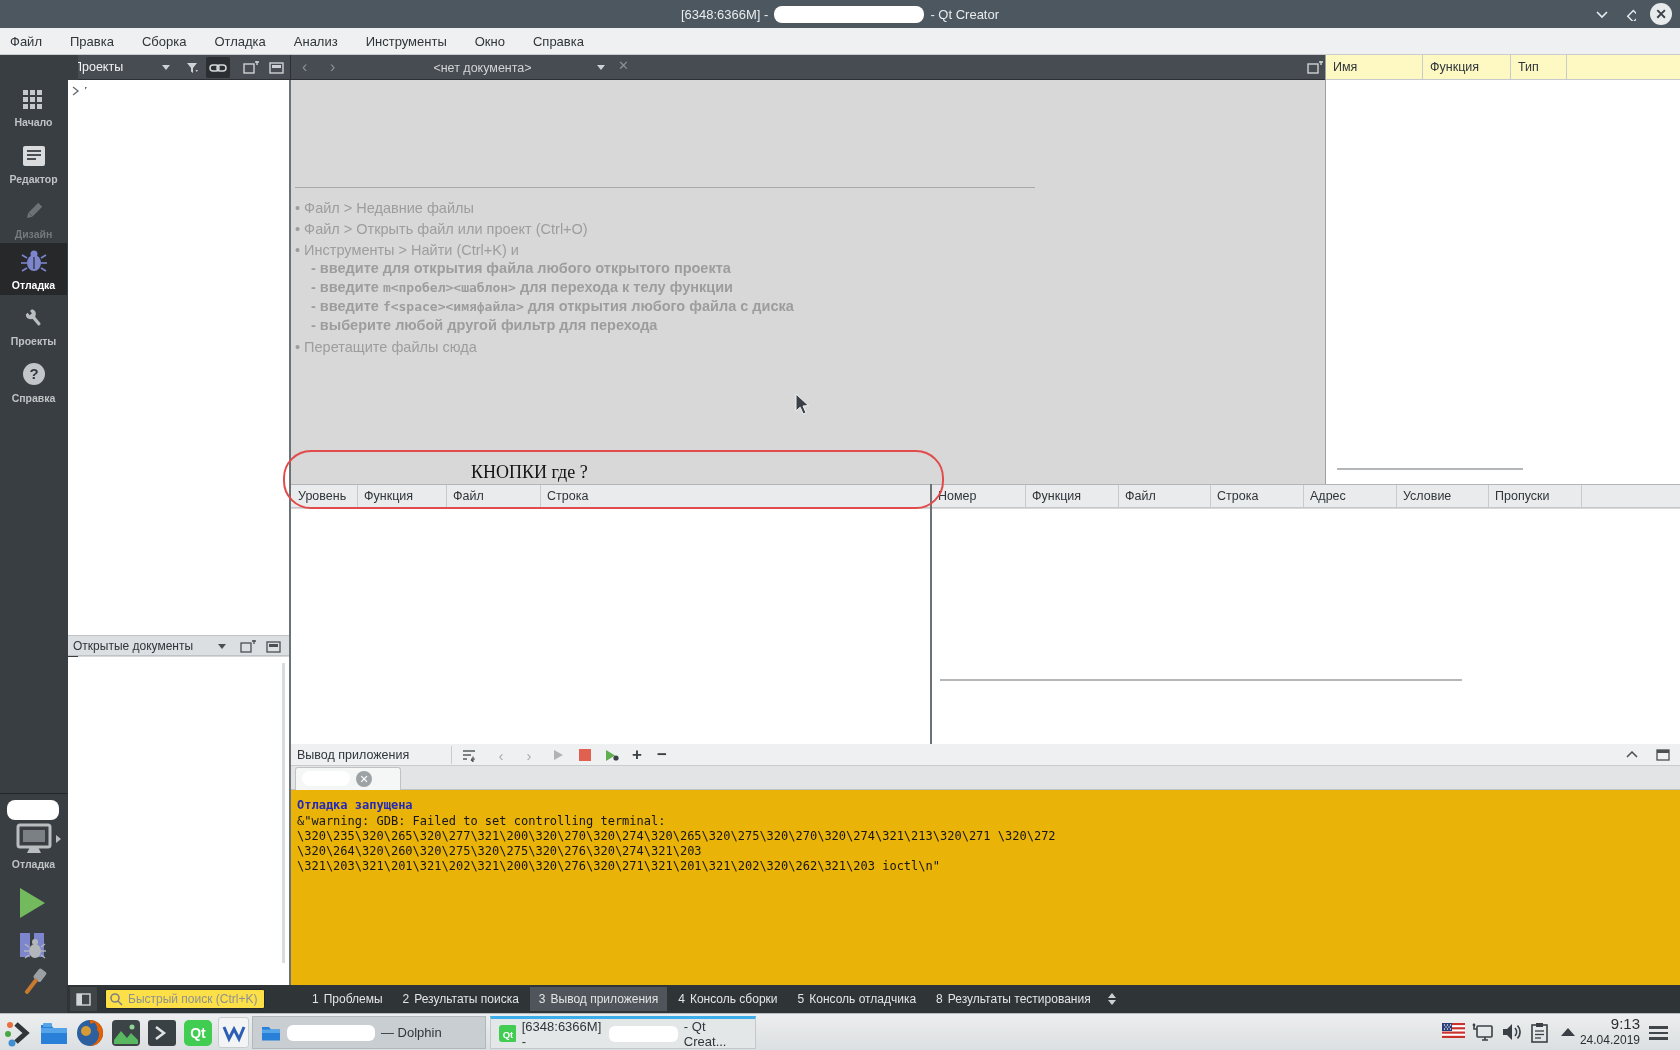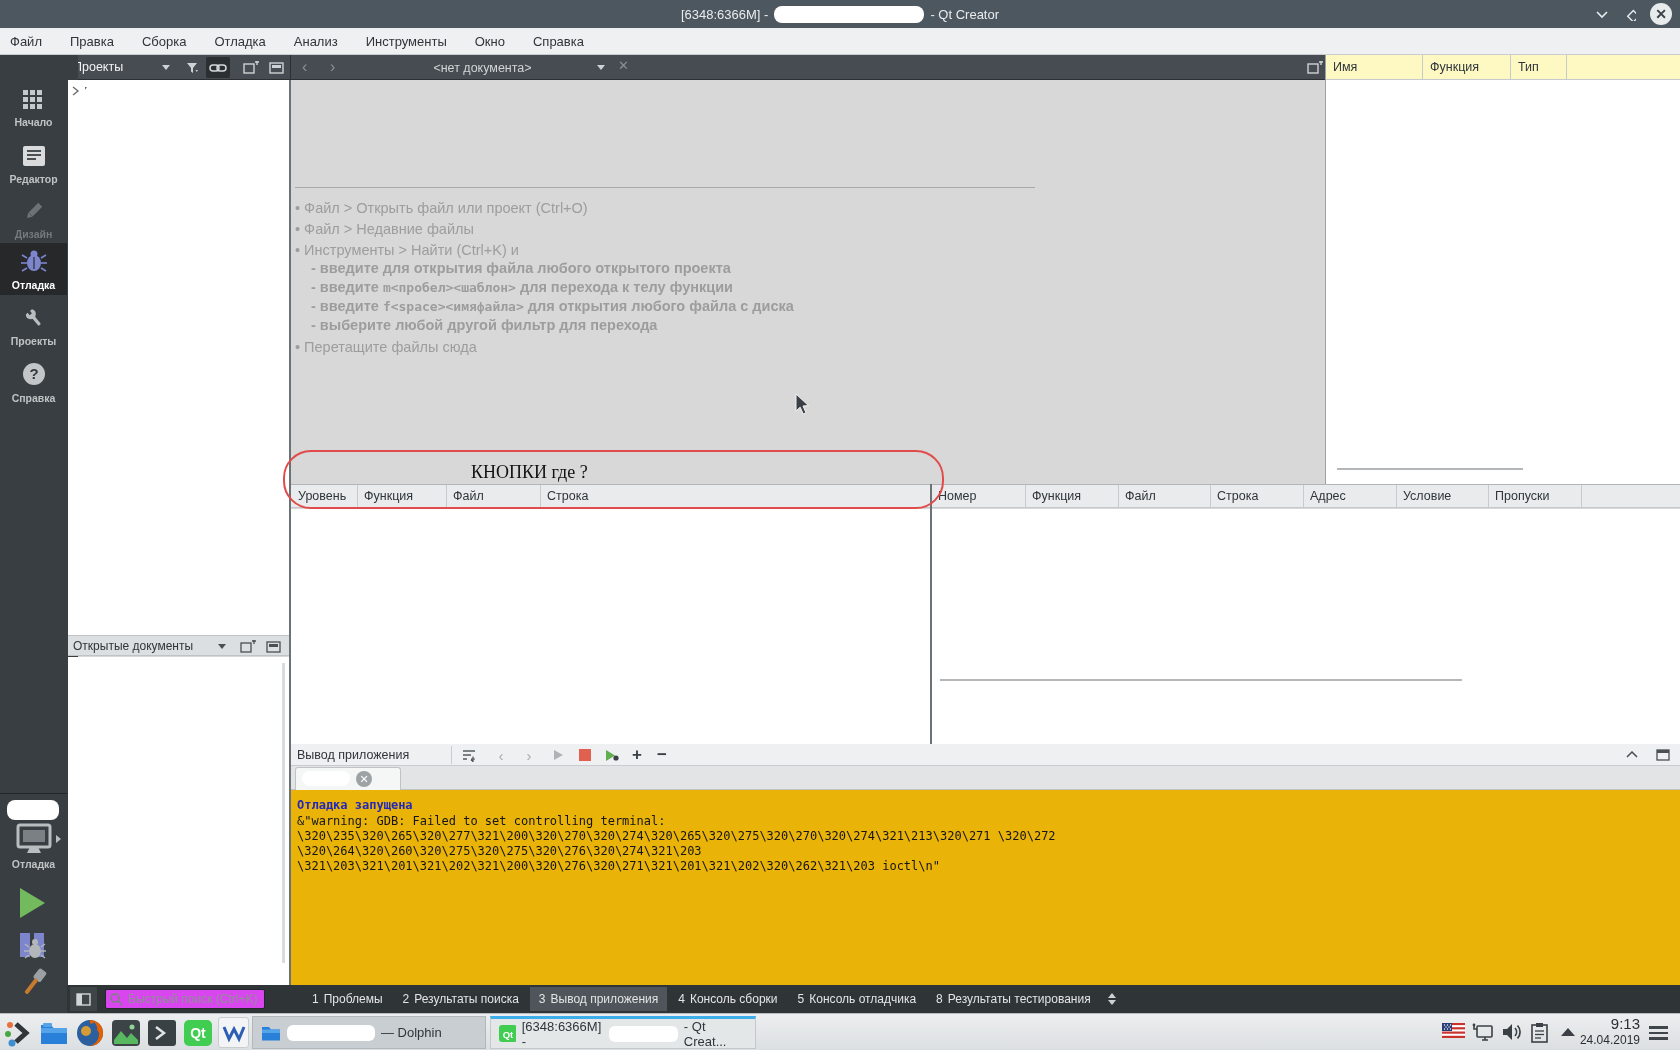--- a/index.html
+++ b/index.html
@@ -95,21 +95,21 @@
   .out-tab { position:absolute; left:4px; top:1px; width:106px; height:23px; background:#f5f6f6; border:1px solid #c0c3c5; border-bottom:none; border-radius:3px 3px 0 0; }
   .tab-blob { position:absolute; left:6px; top:3px; width:48px; height:15px; }
   .tab-close { position:absolute; left:60px; top:3px; width:16px; height:16px; border-radius:50%; background:#9da2a5; color:#fff; font-size:11px; display:flex; align-items:center; justify-content:center; }
   .out-body { position:absolute; left:291px; top:790px; width:1656px; height:195px; background:#eab308; font-family:"DejaVu Sans Mono",monospace; font-size:12px; }
   .out-line1 { position:absolute; left:6px; top:8px; color:#2228b9; font-weight:bold; }
   .out-warn { position:absolute; left:6px; top:24px; width:935px; color:#14141a; white-space:pre-wrap; line-height:15px; }
 
   
   .bottombar { position:absolute; left:67px; top:985px; width:1613px; height:28px; background:#2f3437; display:flex; align-items:center; }
   .sb-toggle { position:absolute; left:3px; top:2px; width:27px; height:24px; background:#3f4447; display:flex; align-items:center; justify-content:center; }
-  .search { position:absolute; left:38px; top:4px; width:160px; height:20px; background:#d946ef; border:1px solid #23272a; border-radius:2px; display:flex; align-items:center; }
+  .search { position:absolute; left:38px; top:4px; width:160px; height:20px; background:#fde047; border:1px solid #23272a; border-radius:2px; display:flex; align-items:center; }
   .search input { border:none; outline:none; width:130px; font-size:12px; color:#333; background:transparent; font-family:"Liberation Sans",sans-serif; }
   .search input::placeholder { color:#8d9193; }
   .panes { position:absolute; left:236px; top:0; height:28px; display:flex; align-items:center; gap:2px; }
   .pane-btn { padding:5px 9px; font-size:12px; color:#e3e5e6; display:flex; gap:5px; }
   .pane-btn.active { background:#4f555a; }
   .updown { margin-left:6px; display:flex; flex-direction:column; gap:2px; align-items:center; }
   .updown i { display:block; width:0; height:0; border-left:4px solid transparent; border-right:4px solid transparent; }
   .updown .u { border-bottom:5px solid #cfd2d4; }
   .updown .d { border-top:5px solid #cfd2d4; }
 
@@ -338,22 +338,22 @@
       </svg>
   </div>
   <div class="odocs-panel">
     <div class="v-groove" style="left:214px;top:6px;height:300px"></div>
   </div>
 
   <div class="editor"></div>
   <div class="welcome">
     <div class="hr"></div>
     <div class="wlist">
+      <div class="wb"><span>• Файл &gt; Недавние файлы</span></div>
       <div class="wb"><span>• Файл &gt; Открыть файл или проект (Ctrl+O)</span></div>
-      <div class="wb"><span>• Файл &gt; Недавние файлы</span></div>
       <div class="wb"><span>• Инструменты &gt; Найти (Ctrl+K) и</span></div>
       <div class="ws"><span>- введите для открытия файла любого открытого проекта</span><span class="code"></span><span></span></div>
       <div class="ws"><span>- введите </span><span class="code">m&lt;пробел&gt;&lt;шаблон&gt;</span><span> для перехода к телу функции</span></div>
       <div class="ws"><span>- введите </span><span class="code">f&lt;space&gt;&lt;имяфайла&gt;</span><span> для открытия любого файла с диска</span></div>
       <div class="ws"><span>- выберите любой другой фильтр для перехода</span><span class="code"></span><span></span></div>
       <div class="wb"><span>• Перетащите файлы сюда</span></div>
     </div>
   </div>
 
   <div class="thead-row stack-head">

